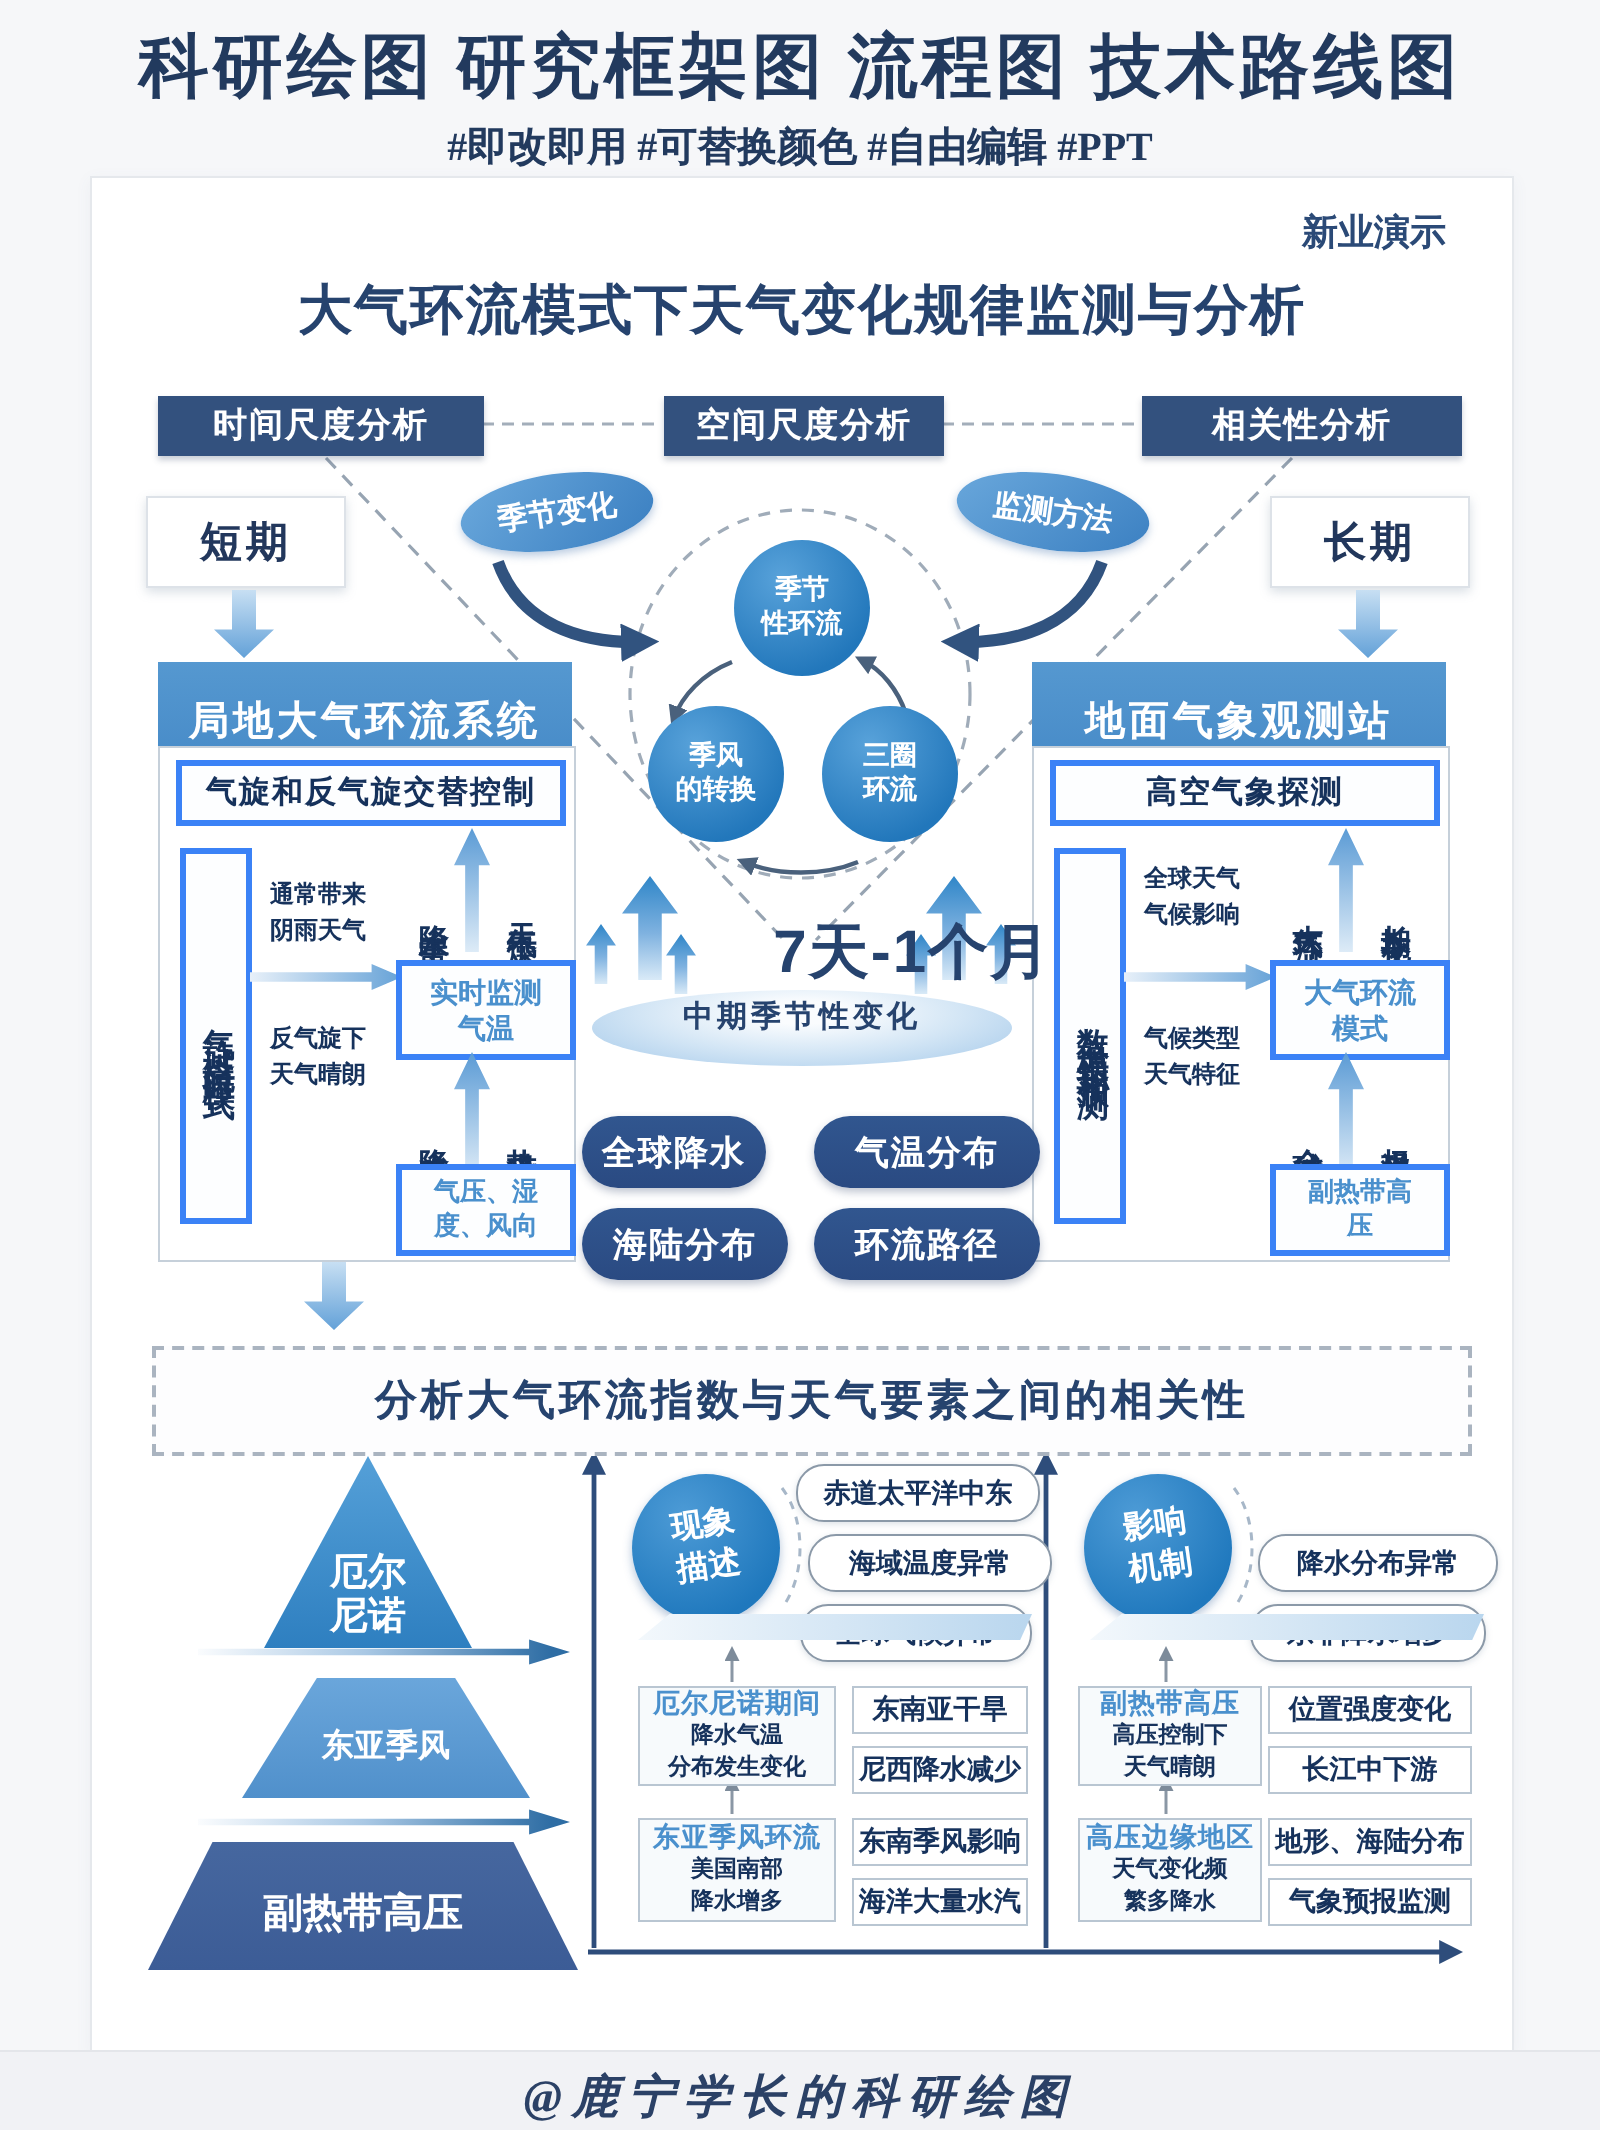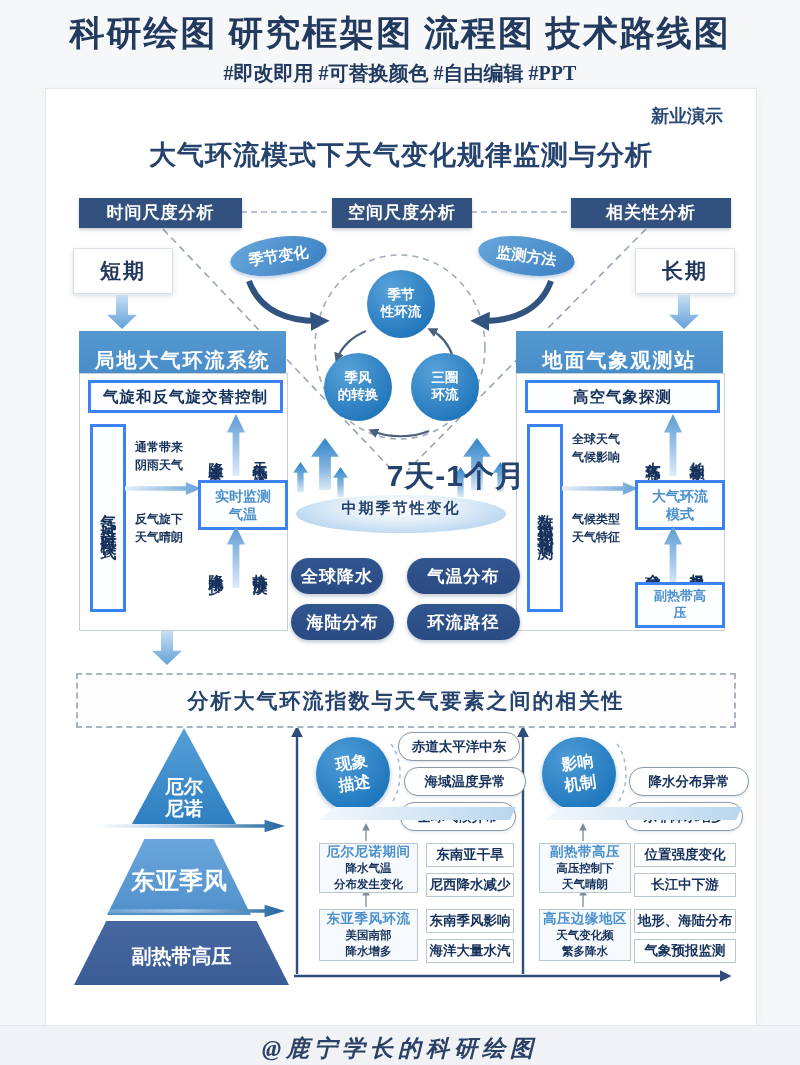--- a/index.html
+++ b/index.html
@@ -146,20 +146,22 @@
     <div class="note pre" style="top:136px;">反气旋下
 天气晴朗</div>
     <div class="pairv" style="left:126px;top:42px;">降水丰富</div>
     <div class="varrow" style="left:147px;top:40px;position:absolute;"></div>
     <div class="pairv" style="left:170px;top:42px;">天气干燥</div>
     <div class="inbox bluebox flexc pre" style="left:118px;top:106px;width:84px;height:44px;font-size:14px;">实时监测
 气温</div>
     <div class="pairv" style="left:126px;top:154px;">降水稀少</div>
     <div class="varrow" style="left:147px;top:152px;position:absolute;"></div>
     <div class="pairv" style="left:170px;top:154px;">热带沙漠</div>
+    <div class="inbox bluebox flexc pre" style="left:118px;top:208px;width:84px;height:40px;font-size:13px;">气压、湿
+度、风向</div>
   </div>
 
   <div class="bar flexc" style="left:470px;top:242px;width:207px;">地面气象观测站</div>
   <div class="panel" style="left:470px;top:284px;width:207px;">
     <div class="inbox sub-hdr">高空气象探测</div>
     <div class="inbox vside flexc">数值模拟和预测</div>
     <div class="note pre" style="top:56px;">全球天气
 气候影响</div>
     <div class="harrow"></div>
     <div class="note pre" style="top:136px;">气候类型
@@ -192,21 +194,21 @@
   <div class="pill-navy flexc" style="left:245px;top:515px;width:103px;">海陆分布</div>
   <div class="pill-navy flexc" style="left:361px;top:515px;width:113px;">环流路径</div>
 
   <div class="dn-arrow" style="left:106px;top:542px;"></div>
 
   <div class="rel-box">分析大气环流指数与天气要素之间的相关性</div>
 
   <div class="tri pre" style="left:86px;top:639px;width:104px;height:92px;font-size:19px;line-height:1.15;padding-bottom:4px;">厄尔
 尼诺</div>
   <div class="h-grad-arrow" style="left:53px;top:730px;width:186px;"></div>
-  <div class="trap" style="left:61px;top:750px;width:144px;height:76px;font-size:24px;clip-path:polygon(26% 0,74% 0,100% 100%,0 100%);background:linear-gradient(180deg,#6aa6db,#5090cb);padding-top:8px;box-sizing:border-box;">东亚季风</div>
+  <div class="trap" style="left:75px;top:750px;width:144px;height:60px;font-size:16px;clip-path:polygon(26% 0,74% 0,100% 100%,0 100%);background:linear-gradient(180deg,#6aa6db,#5090cb);padding-top:8px;box-sizing:border-box;">东亚季风</div>
   <div class="h-grad-arrow" style="left:53px;top:815px;width:186px;"></div>
   <div class="trap" style="left:28px;top:832px;width:215px;height:64px;font-size:20px;clip-path:polygon(15% 0,85% 0,100% 100%,0 100%);background:linear-gradient(180deg,#46679f,#3c5c96);padding-top:6px;box-sizing:border-box;">副热带高压</div>
 
   <div class="g-circle flexc" style="left:270px;top:648px;">
       <span class="pre">现象
 描述</span>
     </div>
   <div class="pill-white flexc" style="left:352px;top:643px;width:120px;">赤道太平洋中东</div>
   <div class="pill-white flexc" style="left:358px;top:678px;width:120px;">海域温度异常</div>
   <div class="pill-white flexc" style="left:354px;top:713px;width:114px;">全球气候异常</div>

